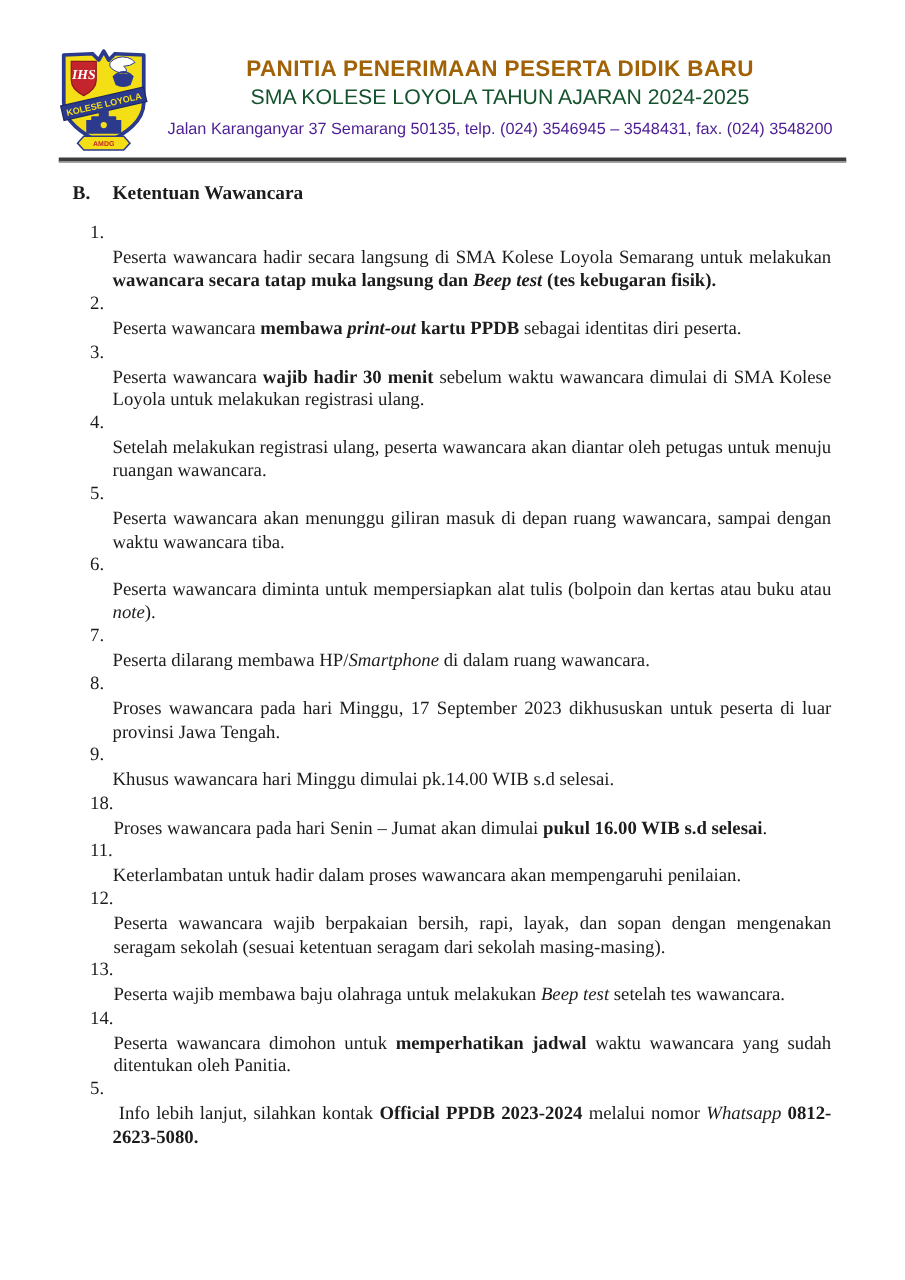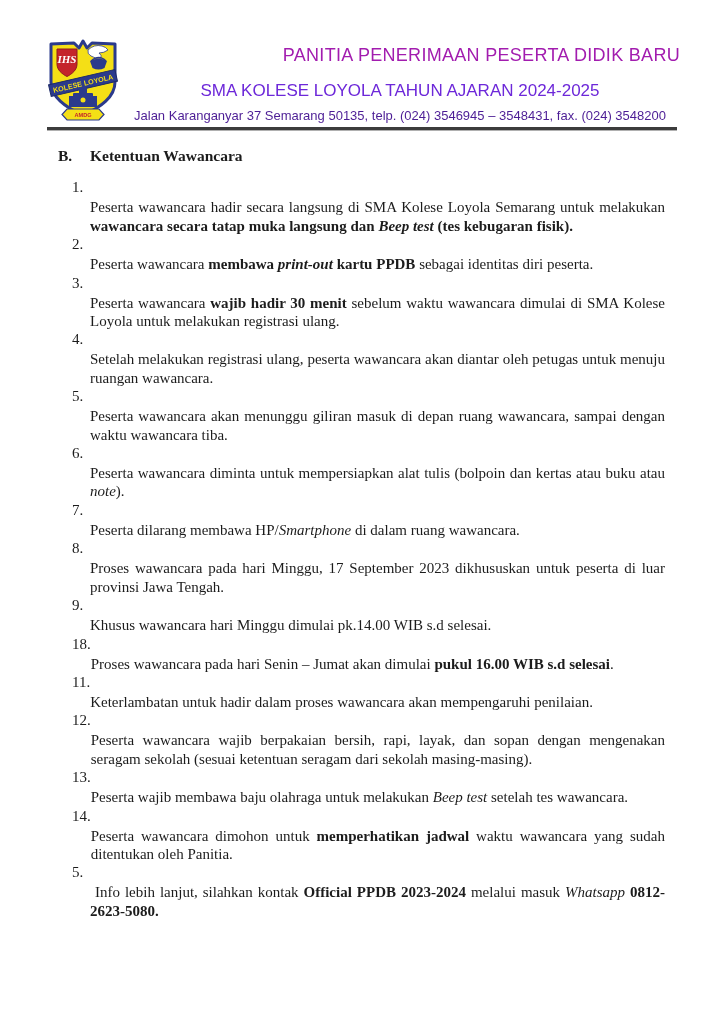--- a/index.html
+++ b/index.html
@@ -28,31 +28,30 @@
   }
   .logo{flex:0 0 74px;}
   .logo svg{width:74px;height:84px;display:block;}
   .head-text{
     flex:1;
     text-align:center;
     padding-top:7px;
     font-family:"Liberation Sans", sans-serif;
   }
   .head-title{
-    font-weight:400;
+    font-weight:700;
     font-size:18px;
     letter-spacing:.3px;
-    color:#a21caf;
+    color:#a16207;
     white-space:nowrap;
-    text-align:right;
   }
   .head-subtitle{
     font-size:17px;
-    margin-top:15px;
-    color:#6d28d9;
+    margin-top:2px;
+    color:#14532d;
     white-space:nowrap;
   }
   .head-address{
     font-size:13px;
     margin-top:7px;
     color:#4c1d95;
     white-space:nowrap;
   }
   .rule{
     height:4px;
@@ -203,18 +202,18 @@
         <div class="item">
           <span class="num">13.</span>
           <span class="txt"><span class="run">Peserta wajib membawa baju olahraga untuk melakukan </span><span class="run i">Beep test</span><span class="run"> setelah tes wawancara.</span></span>
         </div>
         <div class="item">
           <span class="num">14.</span>
           <span class="txt"><span class="run">Peserta wawancara dimohon untuk </span><span class="run b">memperhatikan jadwal</span><span class="run"> waktu wawancara yang sudah ditentukan oleh Panitia.</span></span>
         </div>
         <div class="item">
           <span class="num">5.</span>
-          <span class="txt"><span class="run">&nbsp;Info lebih lanjut, silahkan kontak </span><span class="run b">Official PPDB 2023-2024</span><span class="run"> melalui masuk </span><span class="run i">Whatsapp</span><span class="run"> </span><span class="run b">0812-2623-5080.</span></span>
+          <span class="txt"><span class="run">&nbsp;Info lebih lanjut, silahkan kontak </span><span class="run b">Official PPDB 2023-2024</span><span class="run"> melalui nomor </span><span class="run i">Whatsapp</span><span class="run"> </span><span class="run b">0812-2623-5080.</span></span>
         </div>
       </div>
   </main>
 
 </div>
 
 </body></html>

